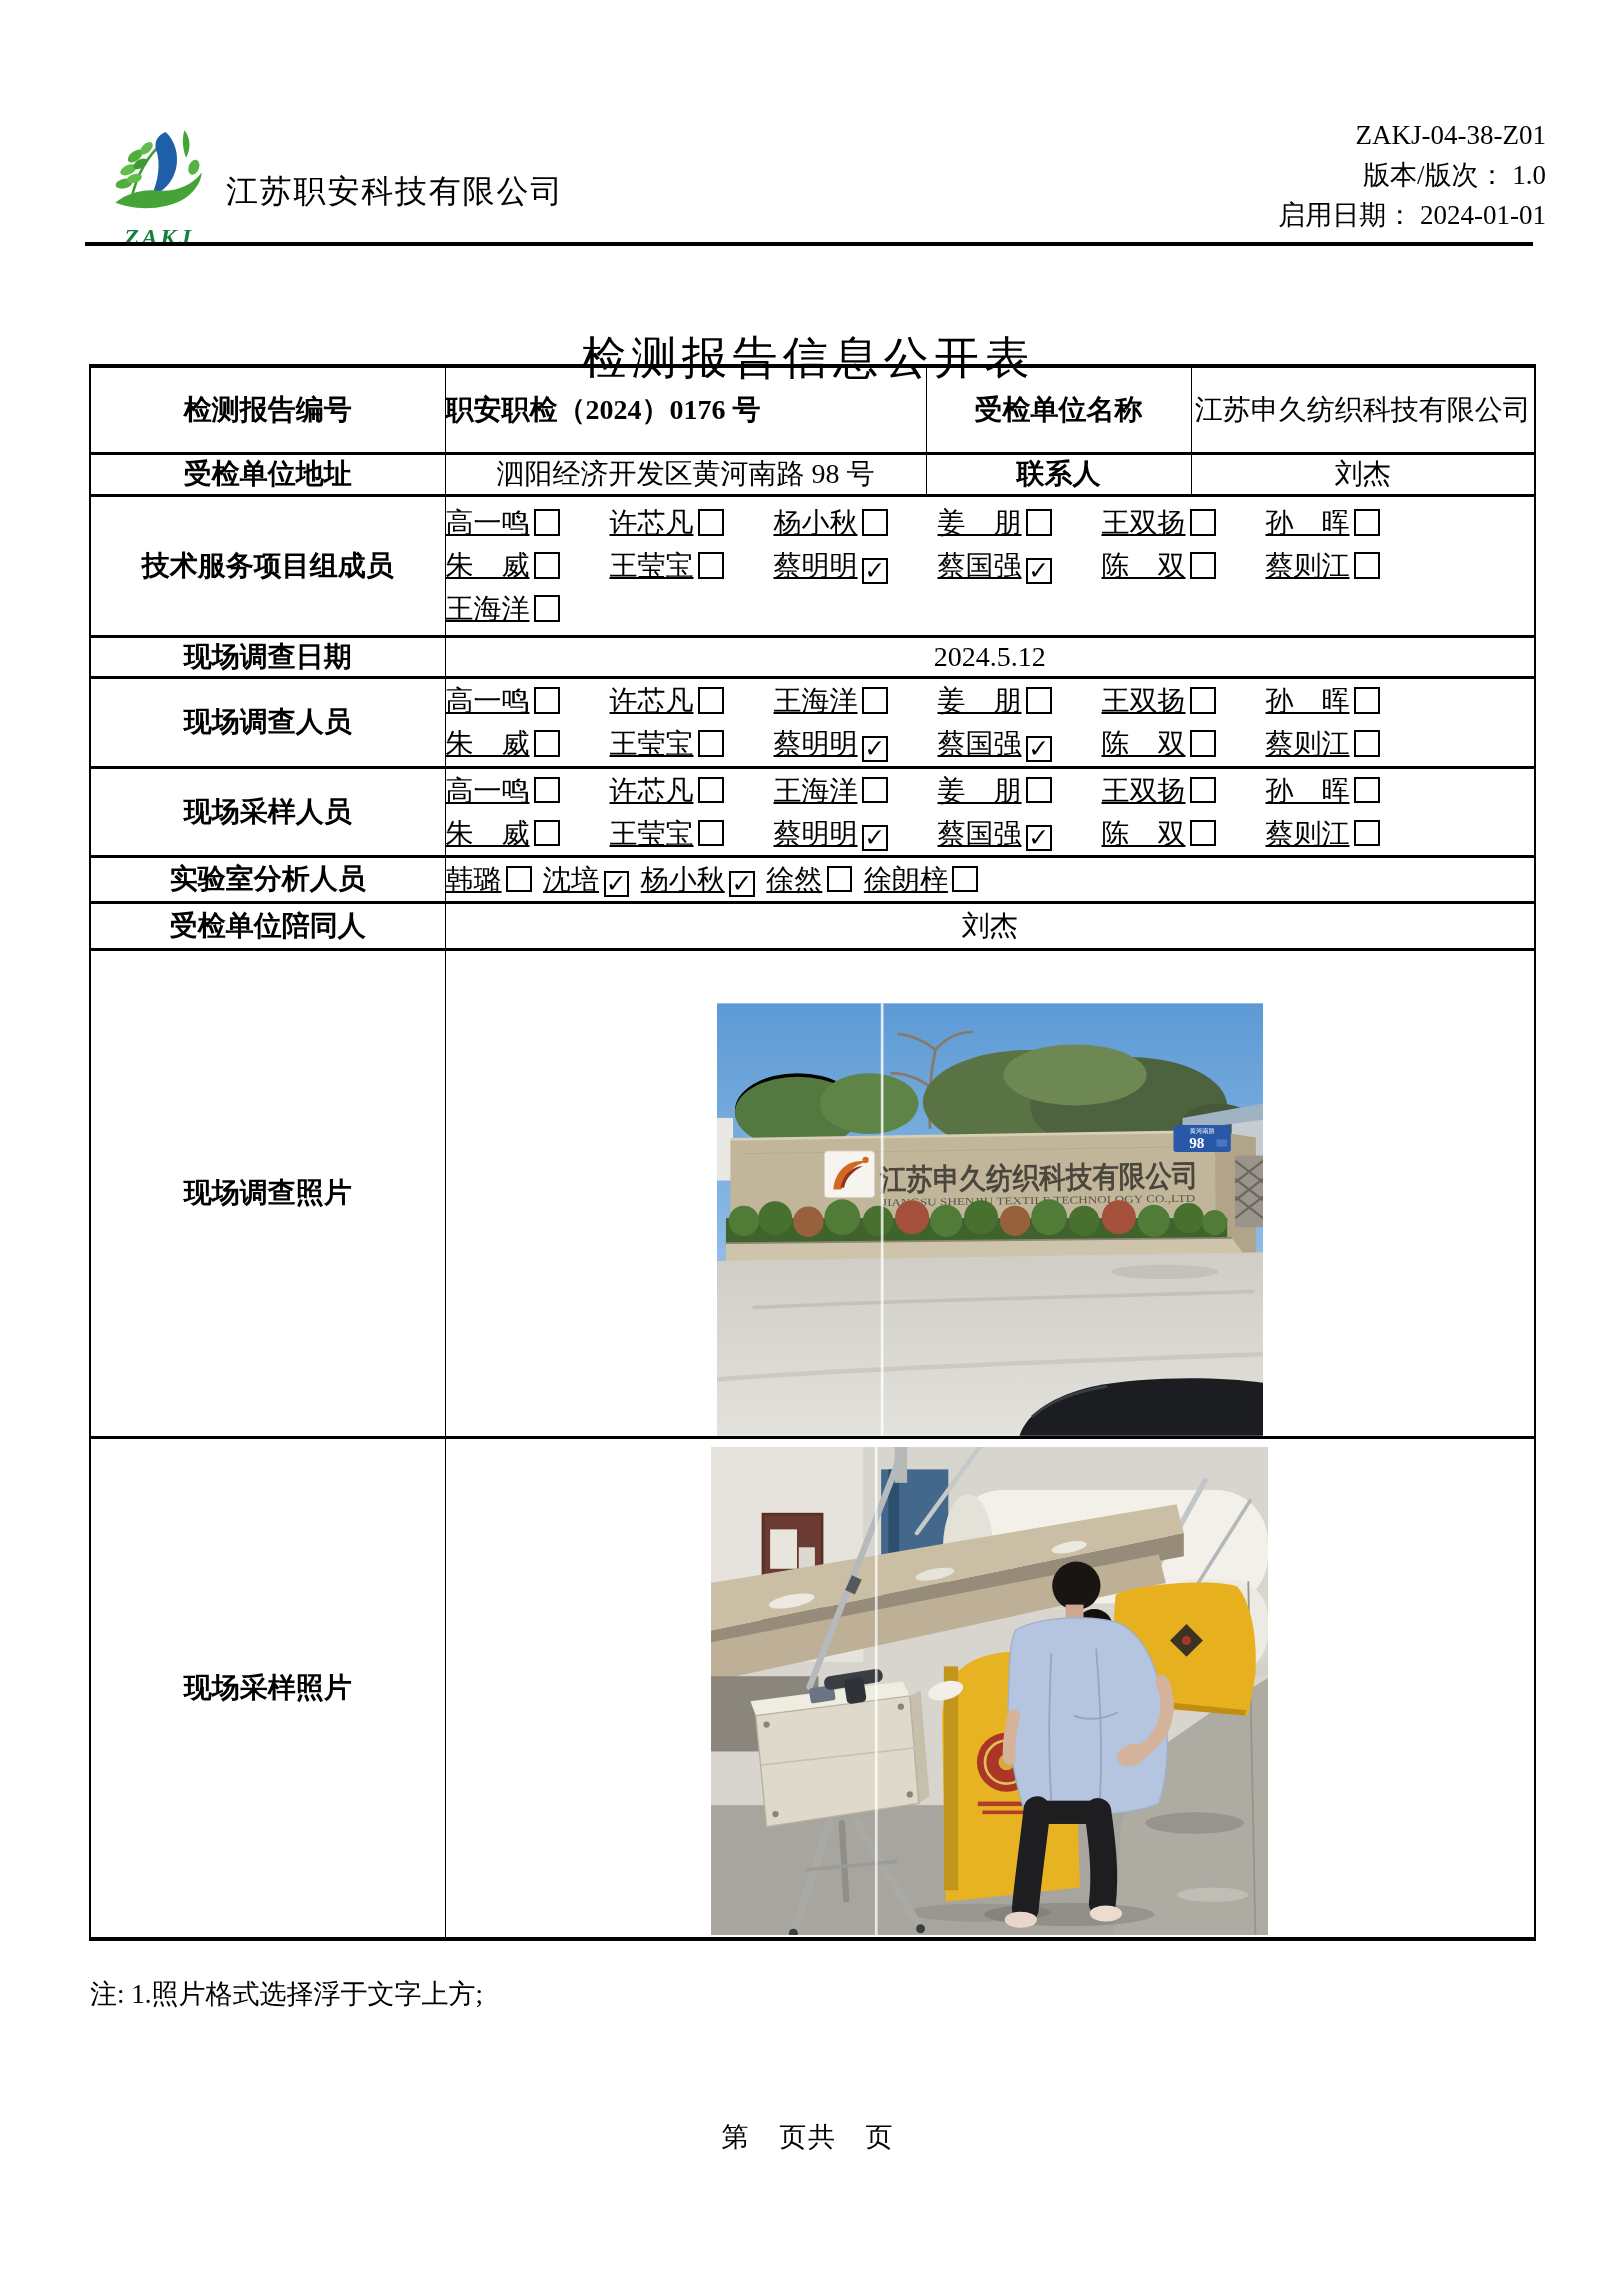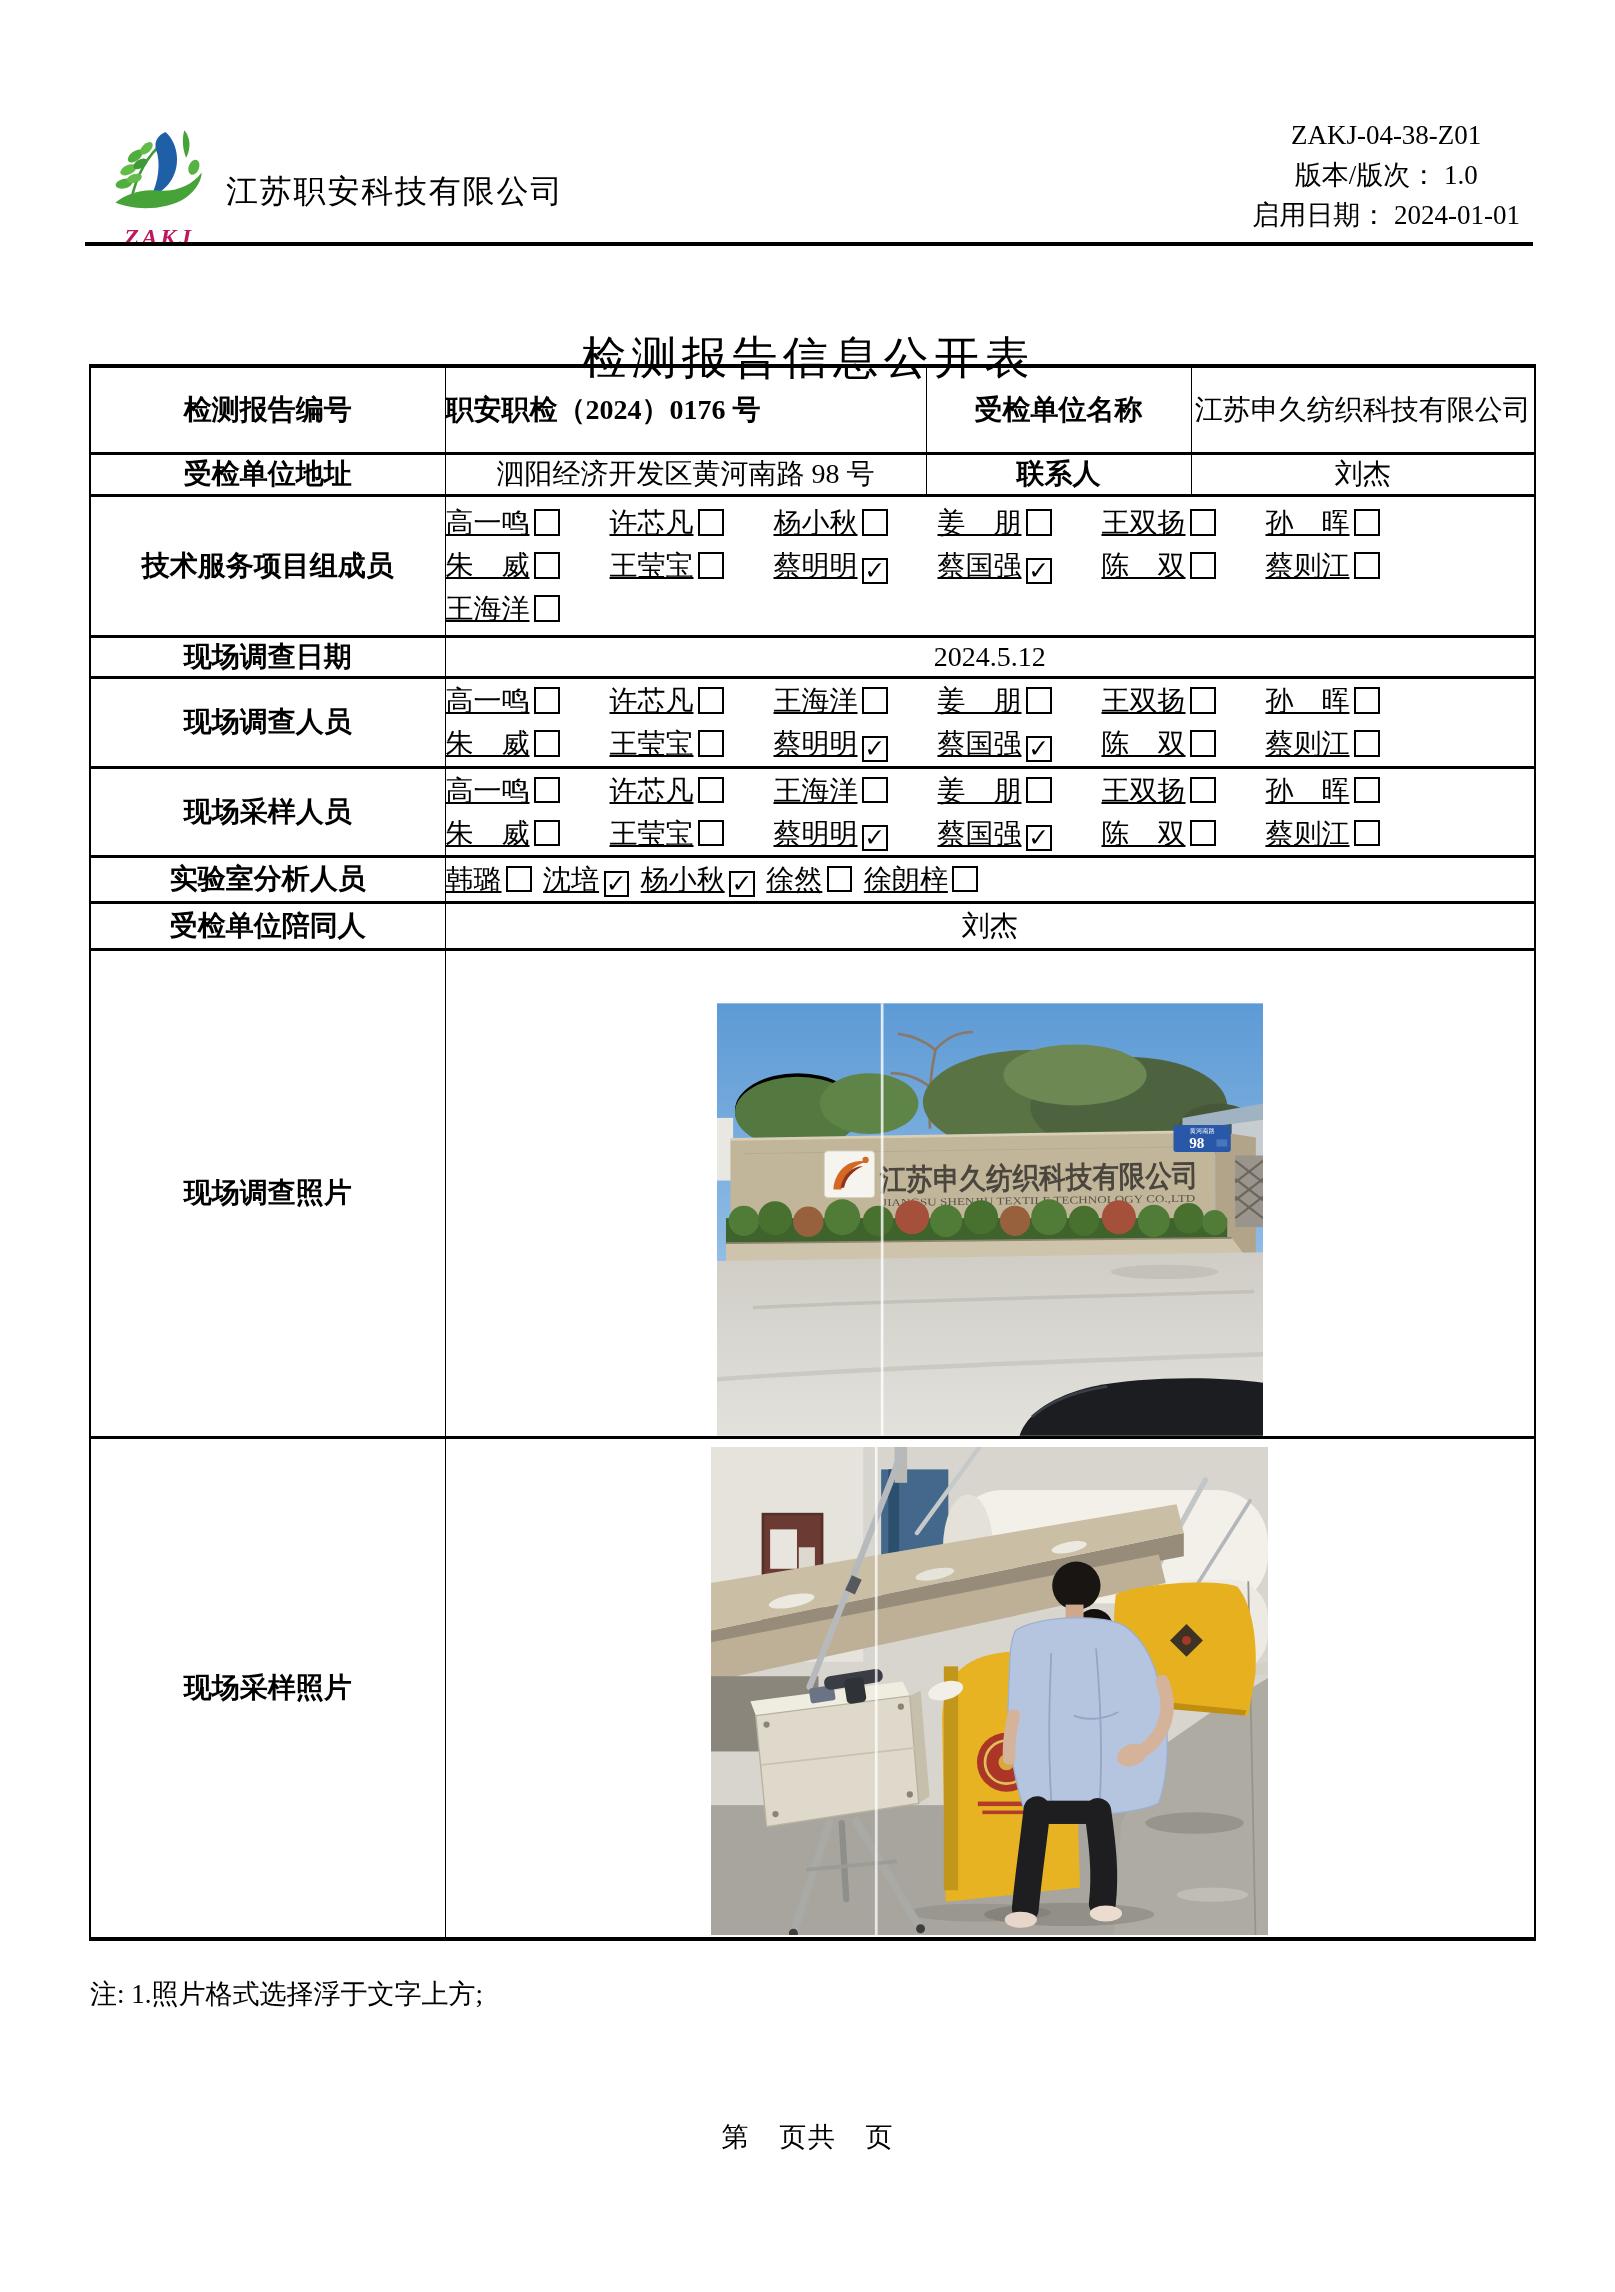--- a/index.html
+++ b/index.html
@@ -2,23 +2,23 @@
 <html style="font-size:14.3px"><head>
 <meta charset="utf-8">
 <style>
   html,body{margin:0;padding:0;background:#888;}
   .page{position:relative;width:1616px;height:2293px;background:#ffffff;
         font-family:"Liberation Serif","DejaVu Serif",serif;color:#000;overflow:hidden;}
 
   
   .logo-svg{position:absolute;left:104px;top:125px;width:109px;height:100px;}
   .logo-zakj{position:absolute;left:99px;top:224px;width:120px;text-align:center;
-             font-size:24px;font-weight:bold;font-style:italic;color:#be185d;letter-spacing:2.7px;}
+             font-size:24px;font-weight:bold;font-style:italic;color:#15803d;letter-spacing:2.7px;}
   .company-name{position:absolute;left:226px;top:170px;font-size:32px;letter-spacing:1.8px;}
-  .doc-info{position:absolute;right:96px;top:115px;text-align:center;font-size:27px;line-height:40px;}
+  .doc-info{position:absolute;right:70px;top:115px;text-align:right;font-size:27px;line-height:40px;}
   .header-rule{position:absolute;left:85px;top:242px;width:1448px;height:3.6px;background:#000;}
 
   
   .page-title{position:absolute;left:0;top:302px;width:100%;text-align:center;
               font-size:45px;font-weight:normal;letter-spacing:5.4px;margin-top:26px;}
 
   
   .tbl-wrap{position:absolute;left:89px;top:364px;}
   table.report{border-collapse:collapse;table-layout:fixed;width:1445px;
                border:2.7px solid #000;border-top-width:4.5px;border-bottom-width:4.5px;}

